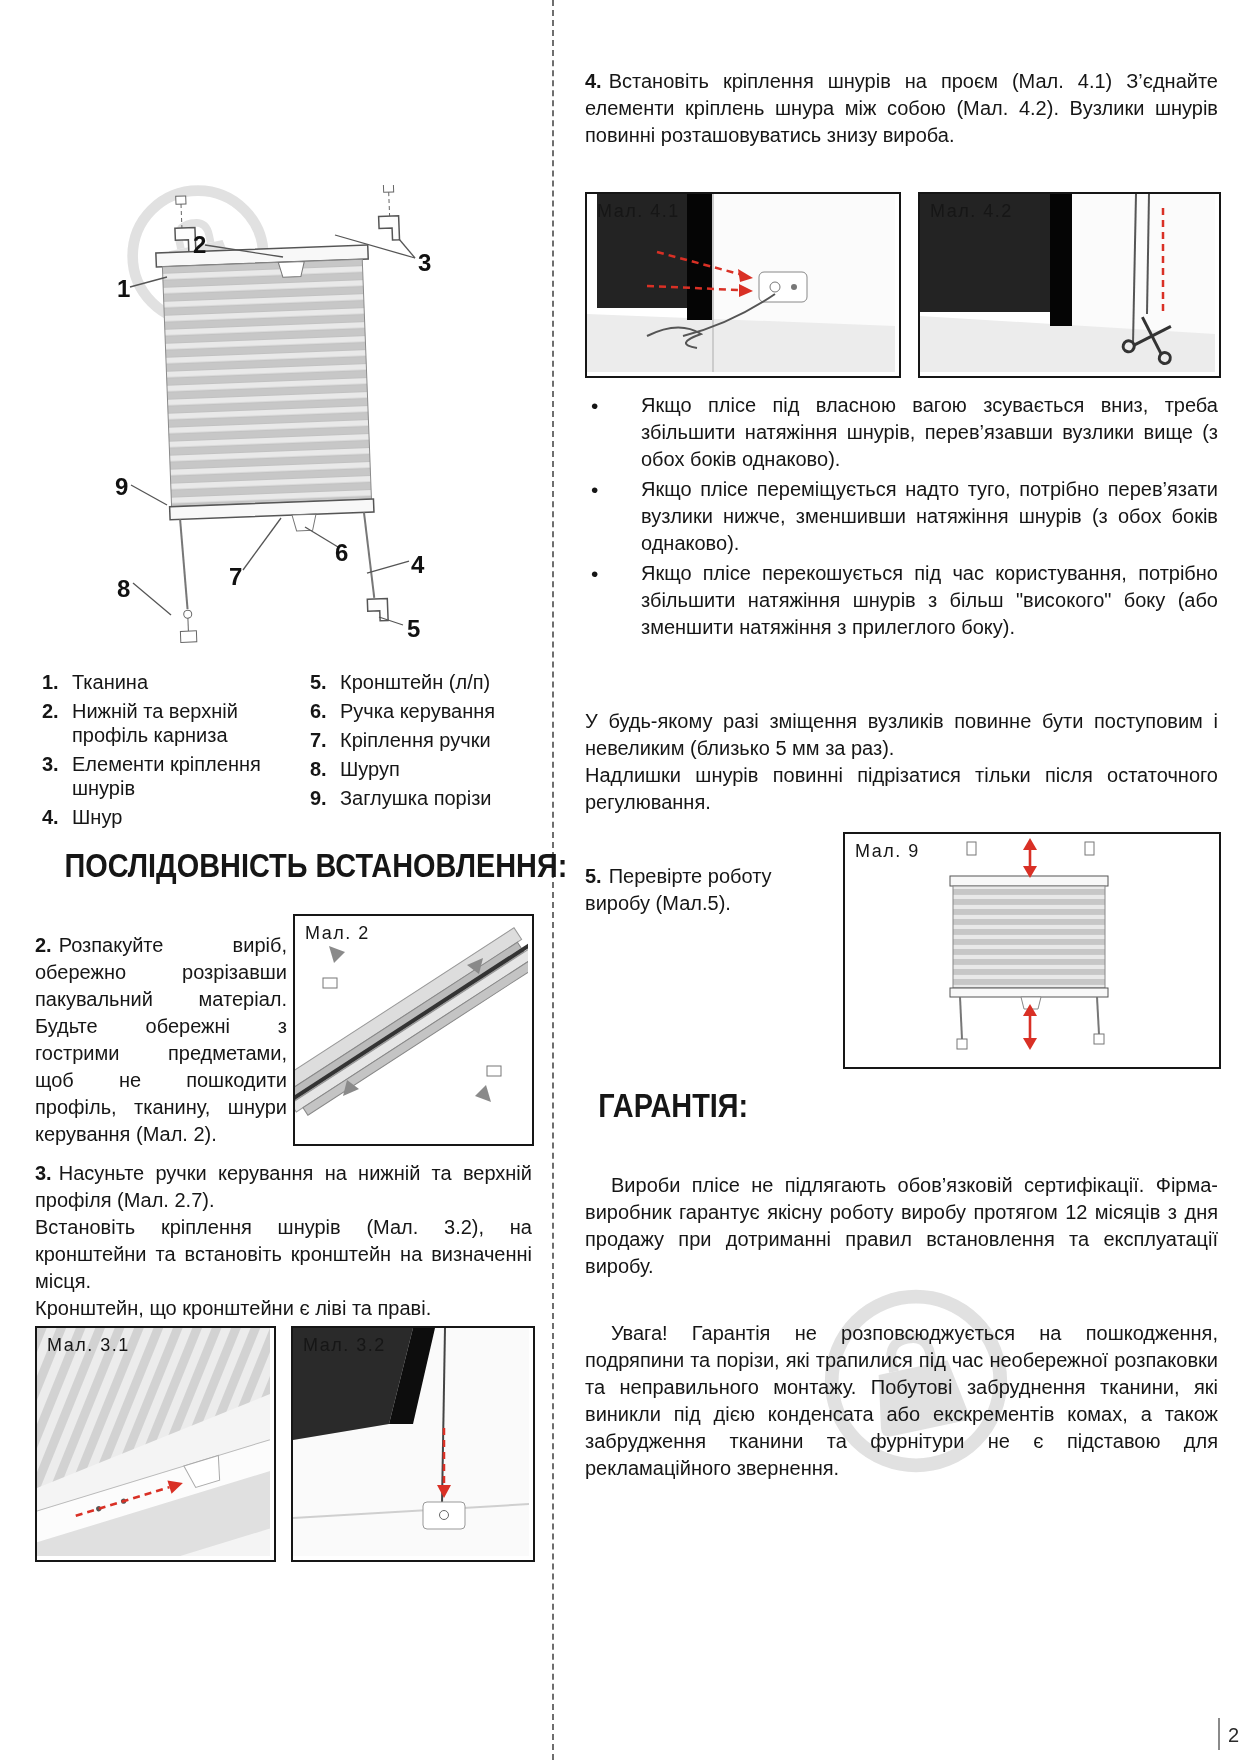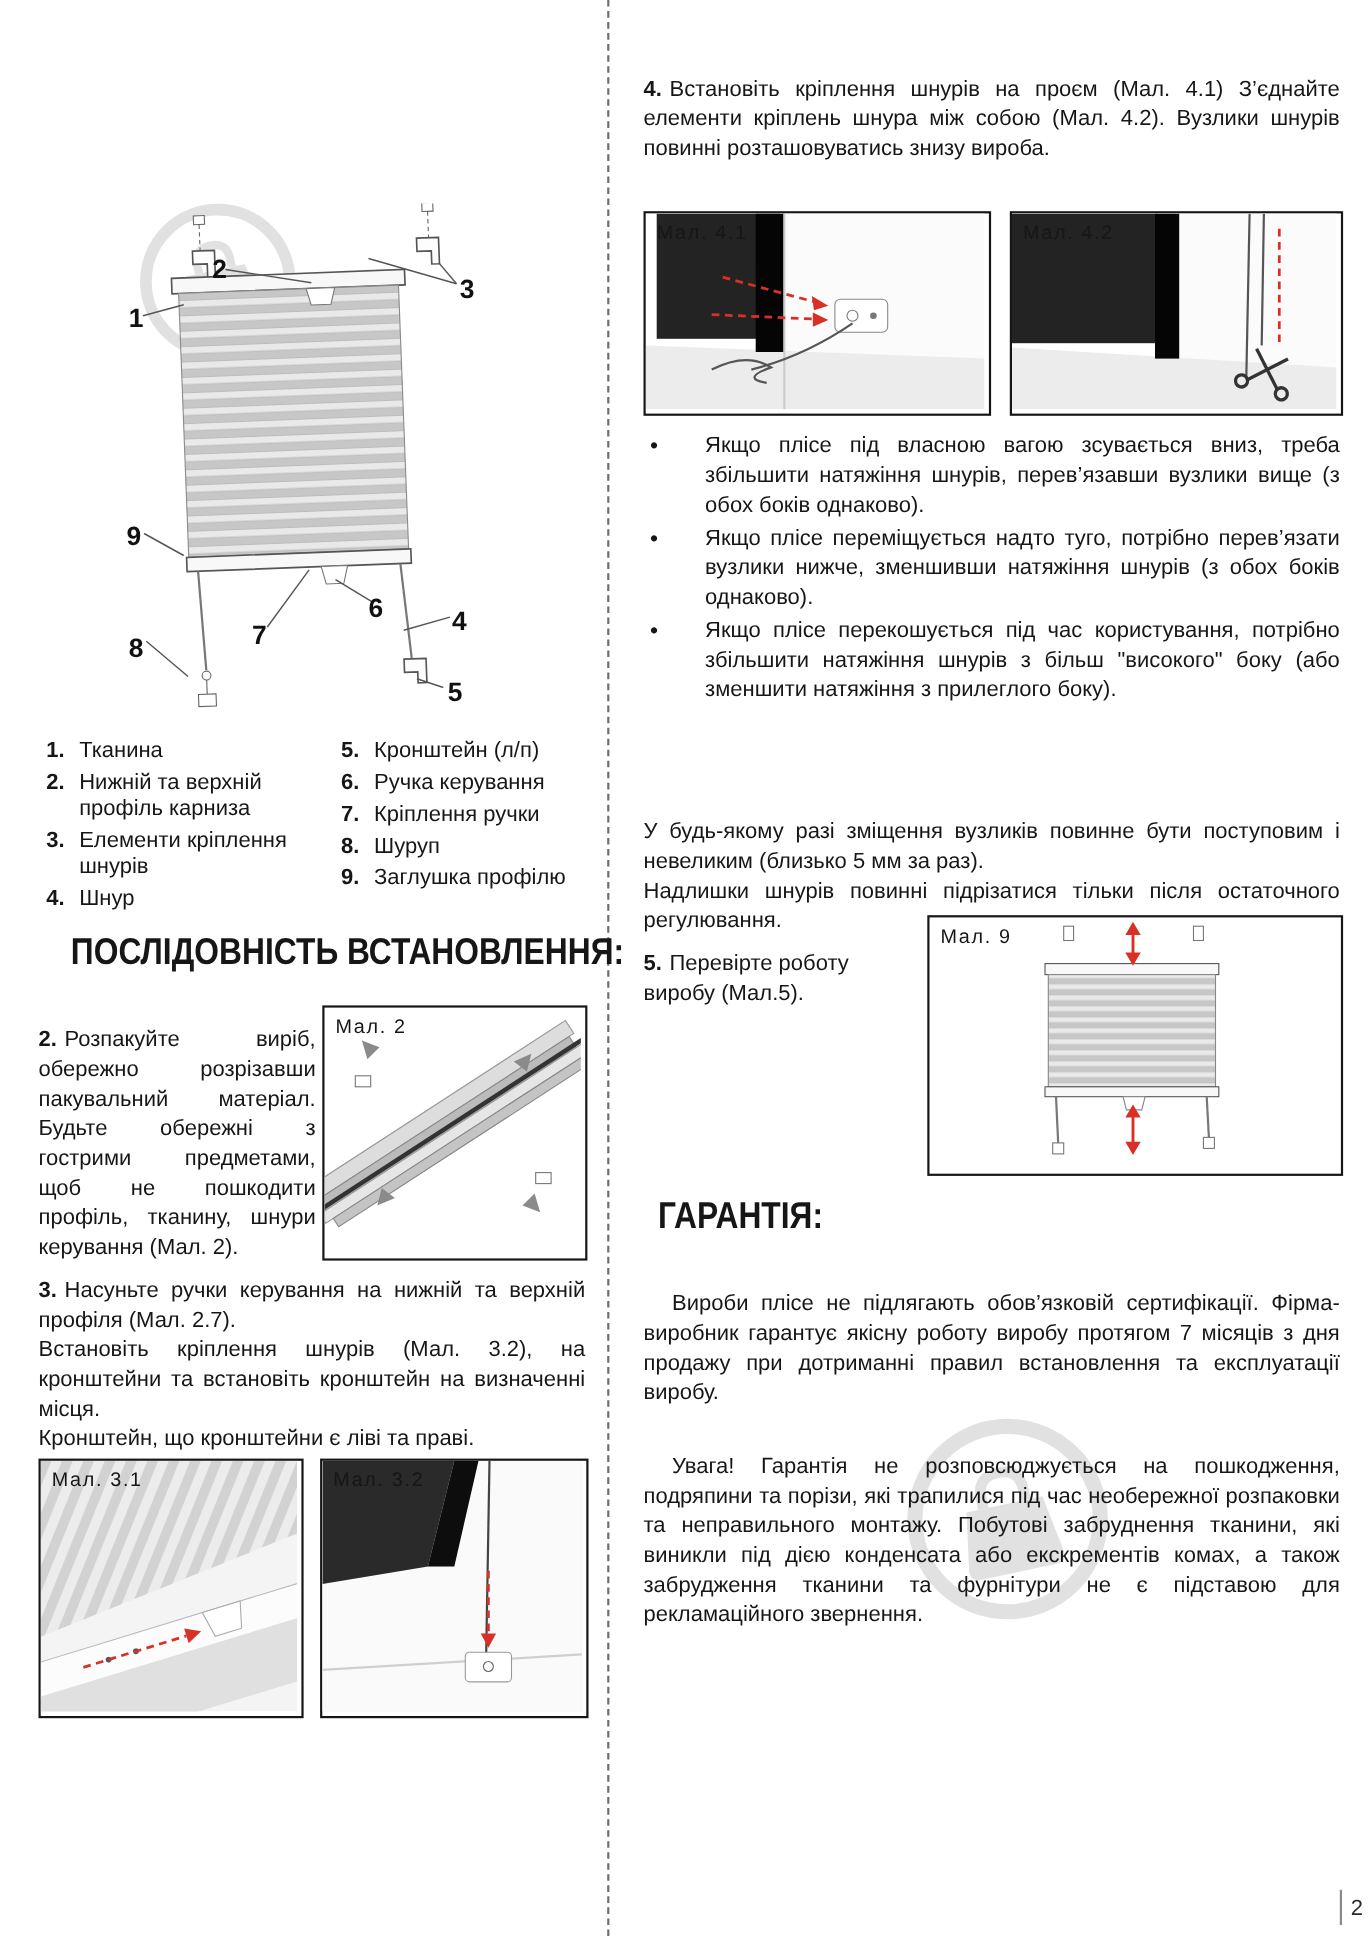--- a/index.html
+++ b/index.html
@@ -149,21 +149,21 @@
       <div class="litem">
           <span class="lnum">7.</span>
           <span class="ltext">Кріплення ручки</span>
         </div>
       <div class="litem">
           <span class="lnum">8.</span>
           <span class="ltext">Шуруп</span>
         </div>
       <div class="litem">
           <span class="lnum">9.</span>
-          <span class="ltext">Заглушка профілю</span>
+          <span class="ltext">Заглушка порізи</span>
         </div>
     </div>
   </div>
 
   <div class="abs section-title" style="left:20px;top:846px;width:515px;">
     <span class="cond85">ПОСЛІДОВНІСТЬ ВСТАНОВЛЕННЯ:</span>
   </div>
 
   <p class="abs body" style="left:35px;top:912px;width:252px;">
     <b class="bnum">2.</b><span>Розпакуйте виріб, обережно розрізавши пакувальний матеріал. Будьте обережні з гострими предметами, щоб не пошкодити профіль, тканину, шнури керування (Мал. 2).</span>
@@ -294,21 +294,21 @@
     <div class="bullet-row">
       <span class="dot">•</span>
       <span class="btext">Якщо плісе переміщується надто туго, потрібно перев’язати вузлики нижче, зменшивши натяжіння шнурів (з обох боків однаково).</span>
     </div>
     <div class="bullet-row">
       <span class="dot">•</span>
       <span class="btext">Якщо плісе перекошується під час користування, потрібно збільшити натяжіння шнурів з більш "високого" боку (або зменшити натяжіння з прилеглого боку).</span>
     </div>
   </div>
 
-  <div class="abs body" style="left:585px;top:708px;width:633px;margin-top:35px;">
+  <div class="abs body" style="left:585px;top:708px;width:633px;">
     <div>У будь-якому разі зміщення вузликів повинне бути поступовим і невеликим (близько 5 мм за раз).</div>
     <div>Надлишки шнурів повинні підрізатися тільки після остаточного регулювання.</div>
   </div>
 
   <p class="abs body" style="left:585px;top:843px;width:245px;text-align:left;">
     <b class="bnum">5.</b><span>Перевірте роботу виробу (Мал.5).</span>
   </p>
 
   <div class="figbox" style="left:843px;top:832px;width:374px;height:233px;">
     <div class="figlabel">Мал. 9</div>
@@ -352,20 +352,20 @@
         <path d="M64 86 h72 l9 54 q1 10 -9 10 h-72 q-10 0 -9 -10 z" fill="#c9c9c9"></path>
         <path d="M80 86 v-10 q0 -20 20 -20 t20 20 v10" fill="none" stroke="#c9c9c9" stroke-width="10"></path>
       </g>
     </svg>
   </div>
 
   <div class="abs warranty-title" style="left:585px;top:1086px;width:633px;">
     <span class="cond85">ГАРАНТІЯ:</span>
   </div>
 
-  <p class="abs body indent" style="left:585px;top:1152px;width:633px;">Вироби плісе не підлягають обов’язковій сертифікації. Фірма-виробник гарантує якісну роботу виробу протягом 7 місяців з дня продажу при дотриманні правил встановлення та експлуатації виробу.</p>
+  <p class="abs body indent" style="left:585px;top:1152px;width:633px;">Вироби плісе не підлягають обов’язковій сертифікації. Фірма-виробник гарантує якісну роботу виробу протягом 12 місяців з дня продажу при дотриманні правил встановлення та експлуатації виробу.</p>
 
   <p class="abs body indent" style="left:585px;top:1300px;width:633px;">Увага! Гарантія не розповсюджується на пошкодження, подряпини та порізи, які трапилися під час необережної розпаковки та неправильного монтажу. Побутові забруднення тканини, які виникли під дією конденсата або екскрементів комах, а також забрудження тканини та фурнітури не є підставою для рекламаційного звернення.</p>
 
   <div class="abs footer-bar"></div>
   <div class="abs footer-num">2</div>
 
 </div>
 
 </body></html>

